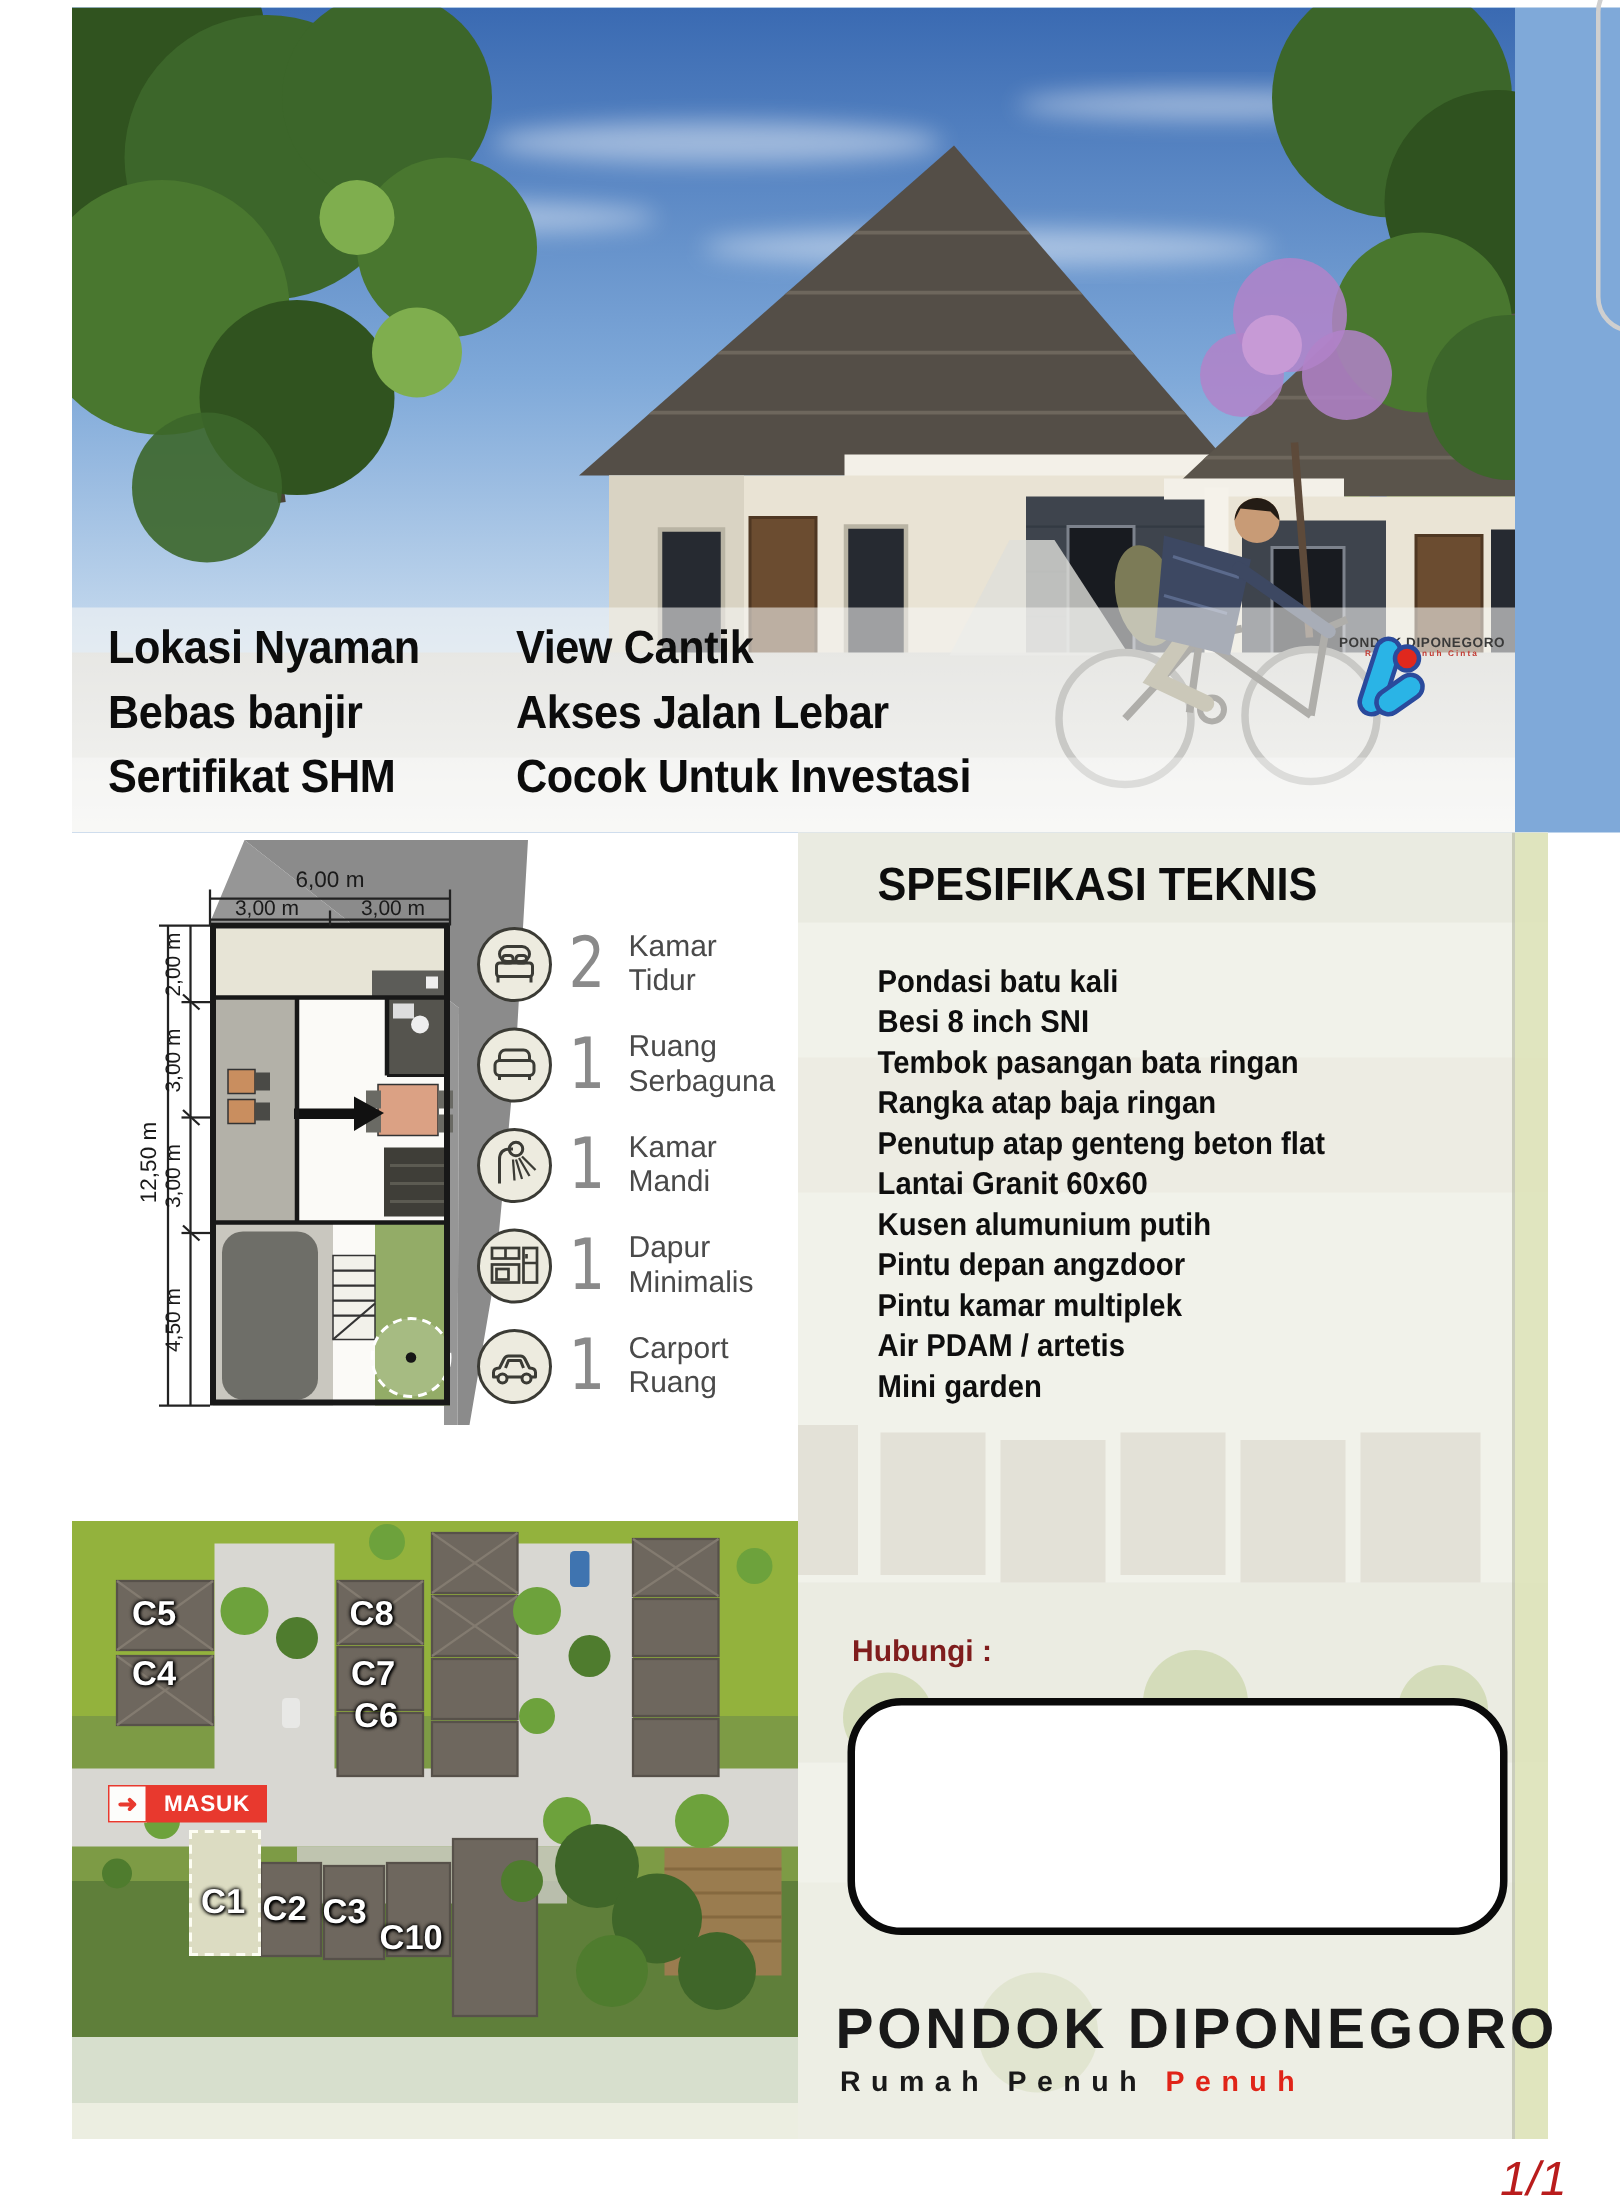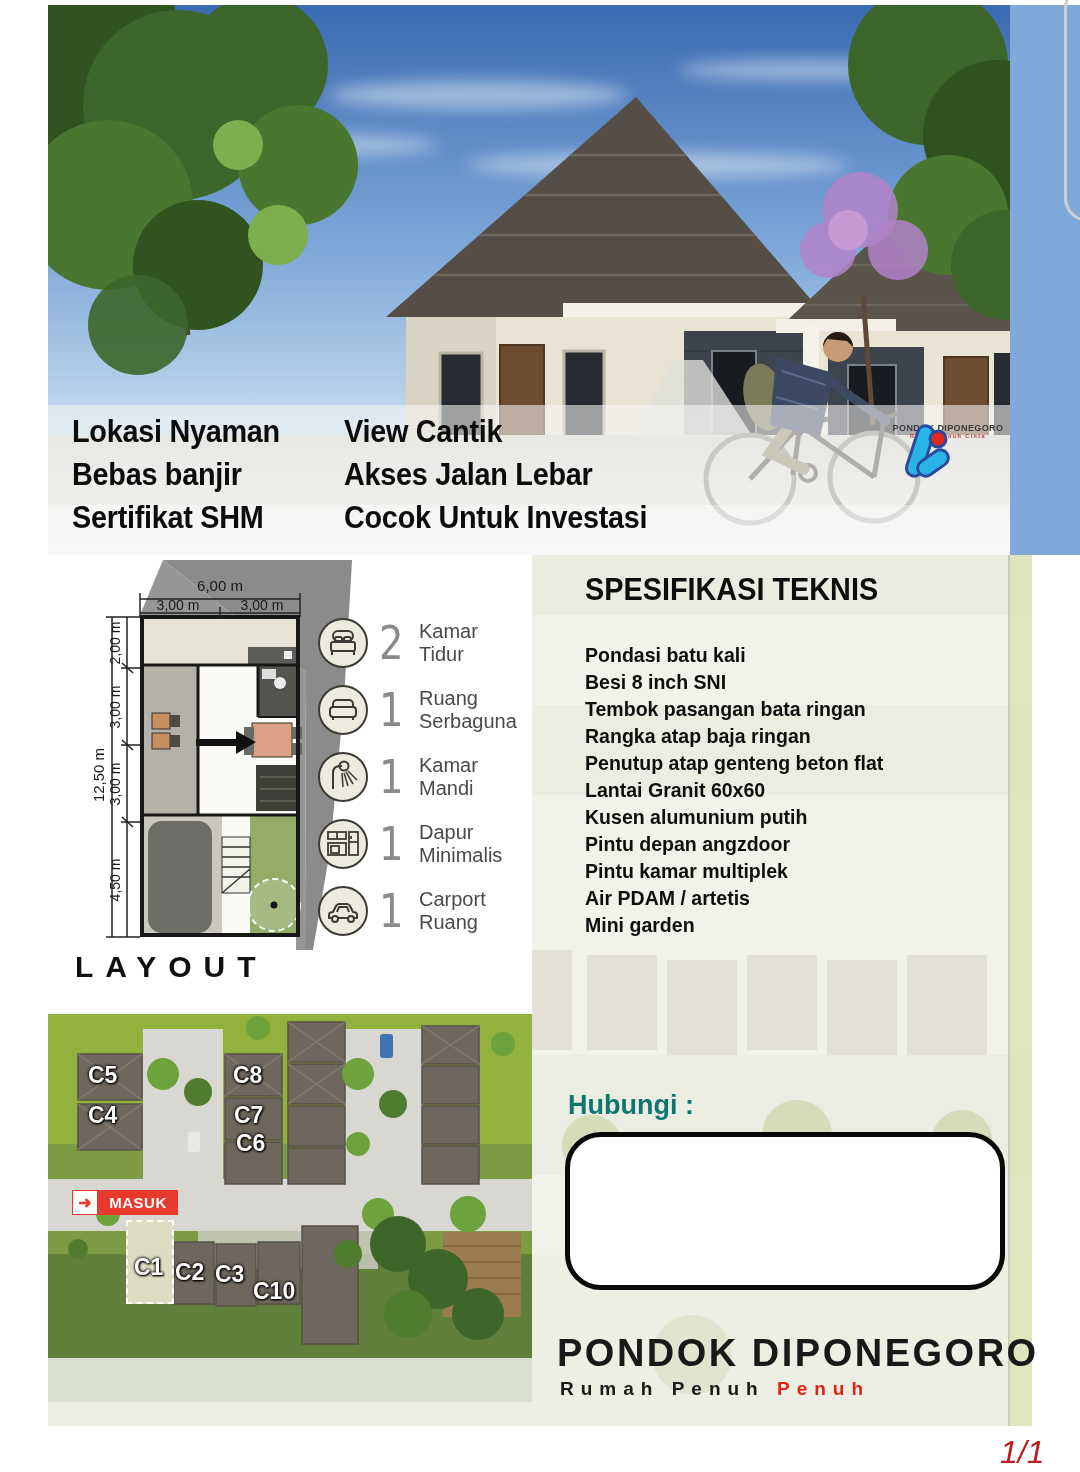--- a/index.html
+++ b/index.html
@@ -46,21 +46,21 @@
   #rightcol-bg{left:532px;top:555px;width:500px;height:871px;background:#f1f2ea;overflow:hidden;}
   .fade-roof{position:absolute;background:#d7d3c7;opacity:.55;}
   .fade-band{position:absolute;left:0;width:500px;background:#e4e3d8;opacity:.5;}
   .fade-green{position:absolute;background:#b9c98a;opacity:.45;border-radius:50%;}
   #right-edge-strip{position:absolute;right:0;top:0;width:22px;height:871px;background:#dde3b7;opacity:.85;}
   #right-edge-line{position:absolute;right:22px;top:0;width:2px;height:871px;background:#b9bda8;opacity:.7;}
   #bottom-strip{left:48px;top:1402px;width:484px;height:24px;background:#eceee1;}
 
   #spec-heading{left:585px;top:572px;font-size:31px;font-weight:800;color:#0d0d0d;white-space:nowrap;}
   #spec-list{left:585px;top:641px;font-size:21px;font-weight:700;line-height:27px;color:#0e0e0e;white-space:nowrap;}
-  #contact-heading{left:568px;top:1090px;font-size:27px;font-weight:800;color:#0f766e;}
+  #contact-heading{left:568px;top:1090px;font-size:20px;font-weight:800;color:#7f1d1d;}
   #contact-box{left:565px;top:1132px;width:440px;height:158px;background:#fff;border:5px solid #0a0a0a;border-radius:36px;box-sizing:border-box;}
   #footer-brand{left:557px;top:1332px;font-size:38px;font-weight:800;letter-spacing:2.5px;color:#191919;white-space:nowrap;}
   #footer-tagline{left:560px;top:1378px;font-size:19px;font-weight:800;letter-spacing:7px;white-space:nowrap;color:#191919;}
   #footer-tagline .red{color:#e02418;}
 
   
   #scrollbar{left:1064px;top:-16px;width:50px;height:232px;border:3px solid #cfcfcf;border-radius:24px;background:transparent;}
   #page-indicator{left:1000px;top:1434px;font-size:32px;font-style:italic;color:#b91c1c;font-weight:400;}
 </style>
 </head>
@@ -395,21 +395,20 @@
         <circle cx="34" cy="34" r="3" fill="#edebdf" stroke="#3b3b35" stroke-width="2"></circle>
       </svg>
       <div class="icon-num">1</div>
       <div class="icon-lbl">
         <div>Carport</div>
         <div>Ruang</div>
       </div>
     </div>
   </div>
 
-  <div id="layout-heading" class="abs">LAYOUT</div>
 
   <div id="siteplan" class="abs">
     <svg width="484" height="388" viewBox="0 0 484 388">
       <rect x="0" y="0" width="484" height="130" fill="#93b23d"></rect>
       <rect x="0" y="130" width="484" height="110" fill="#7d9b45"></rect>
       <rect x="0" y="240" width="484" height="148" fill="#5f7f3a"></rect>
 
       <rect x="95" y="15" width="80" height="155" fill="#d8d7d2"></rect>
       <rect x="297" y="15" width="77" height="155" fill="#d8d7d2"></rect>
       <rect x="0" y="165" width="484" height="52" fill="#d8d7d2"></rect>

